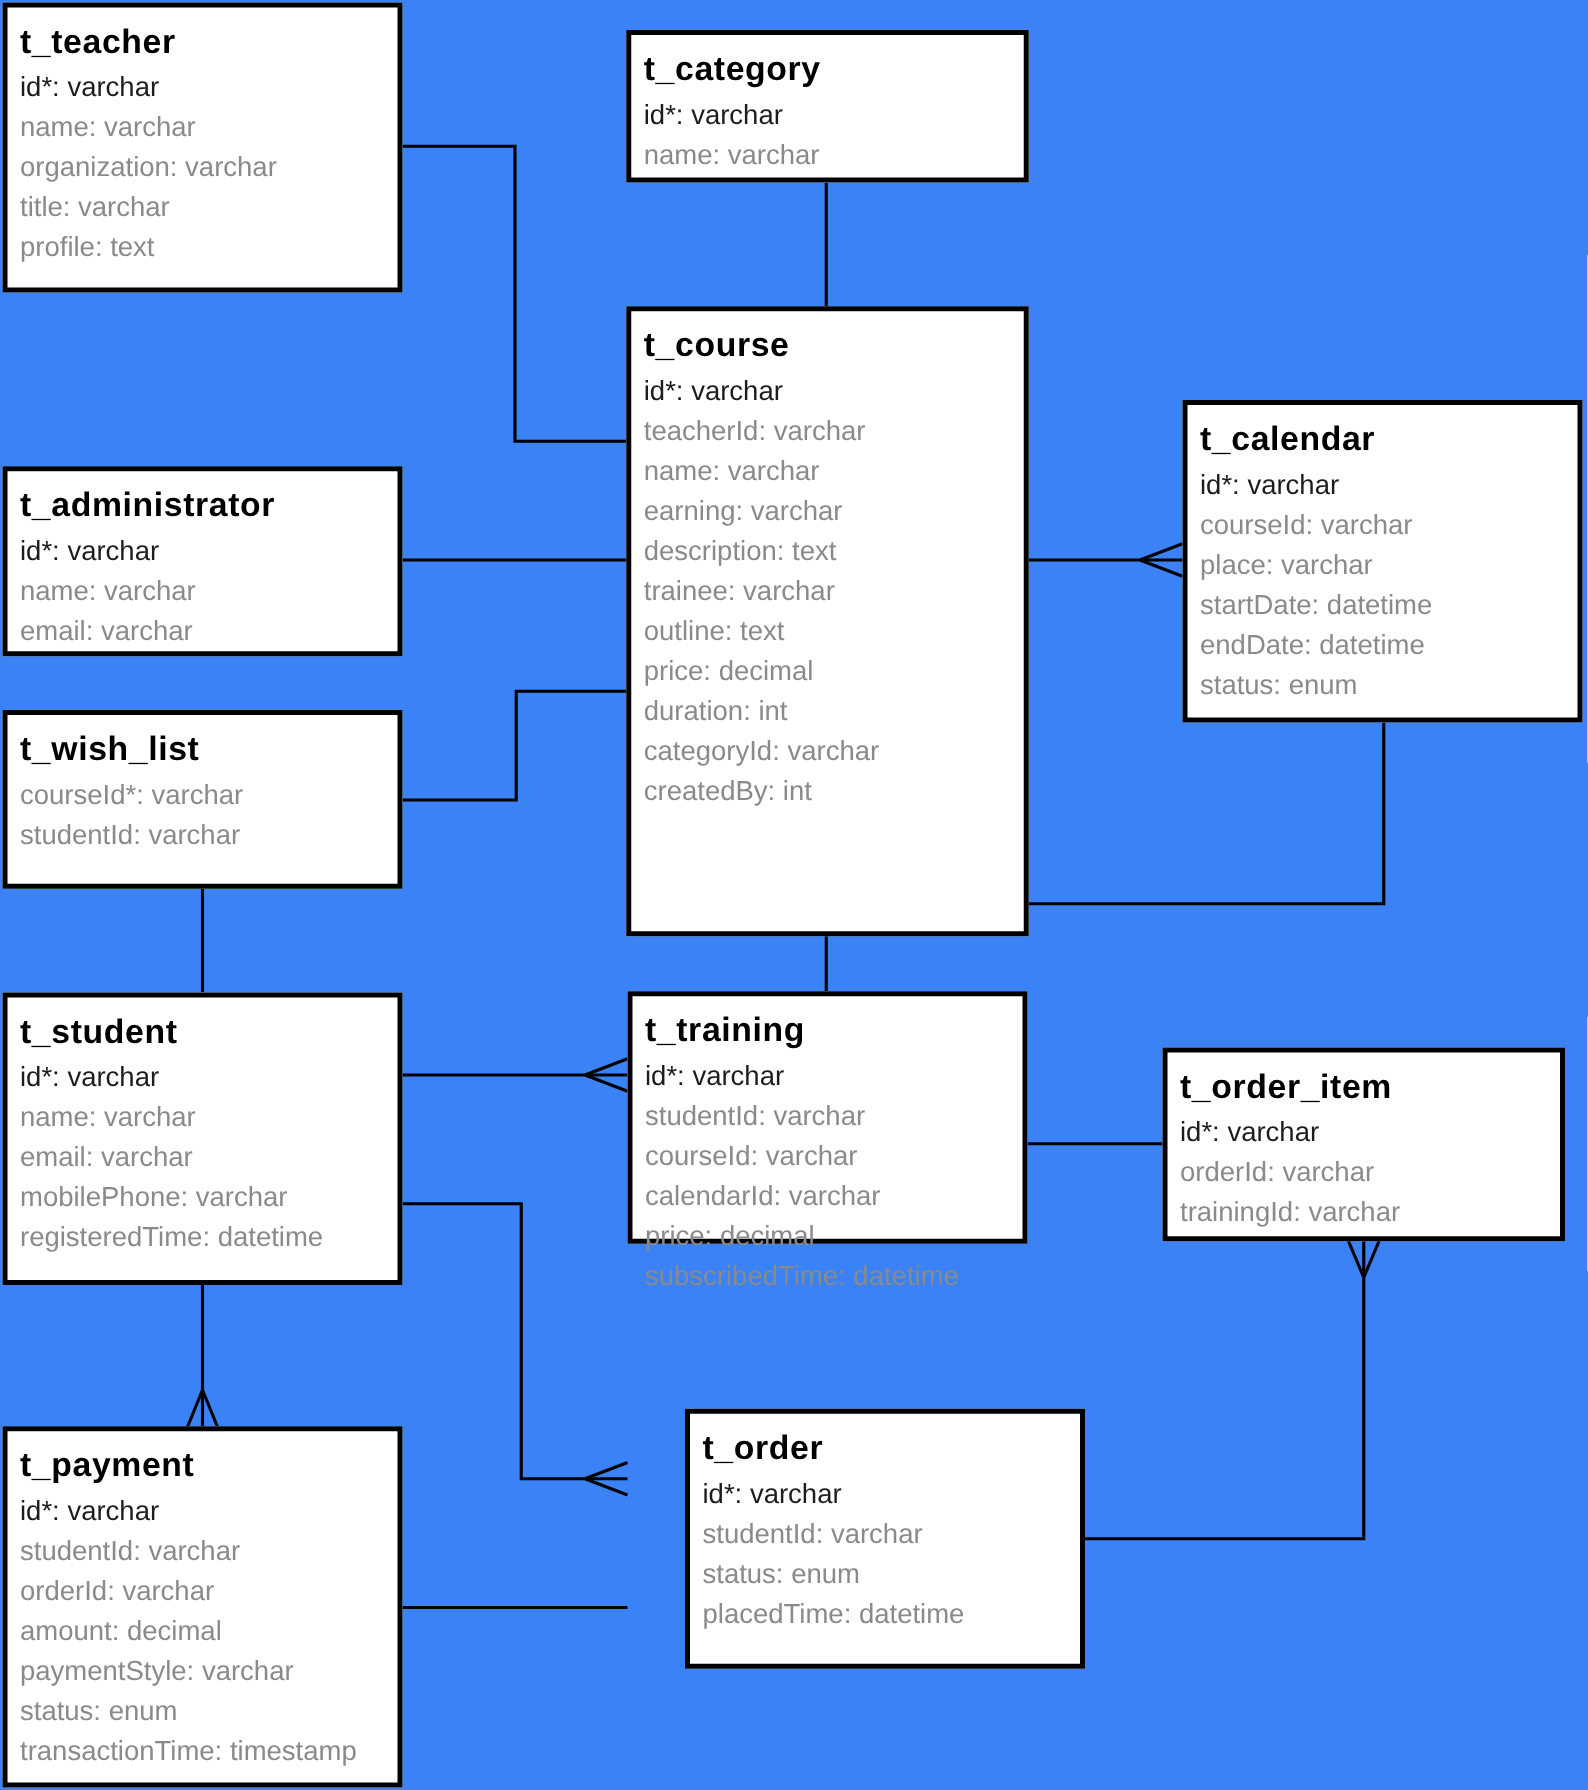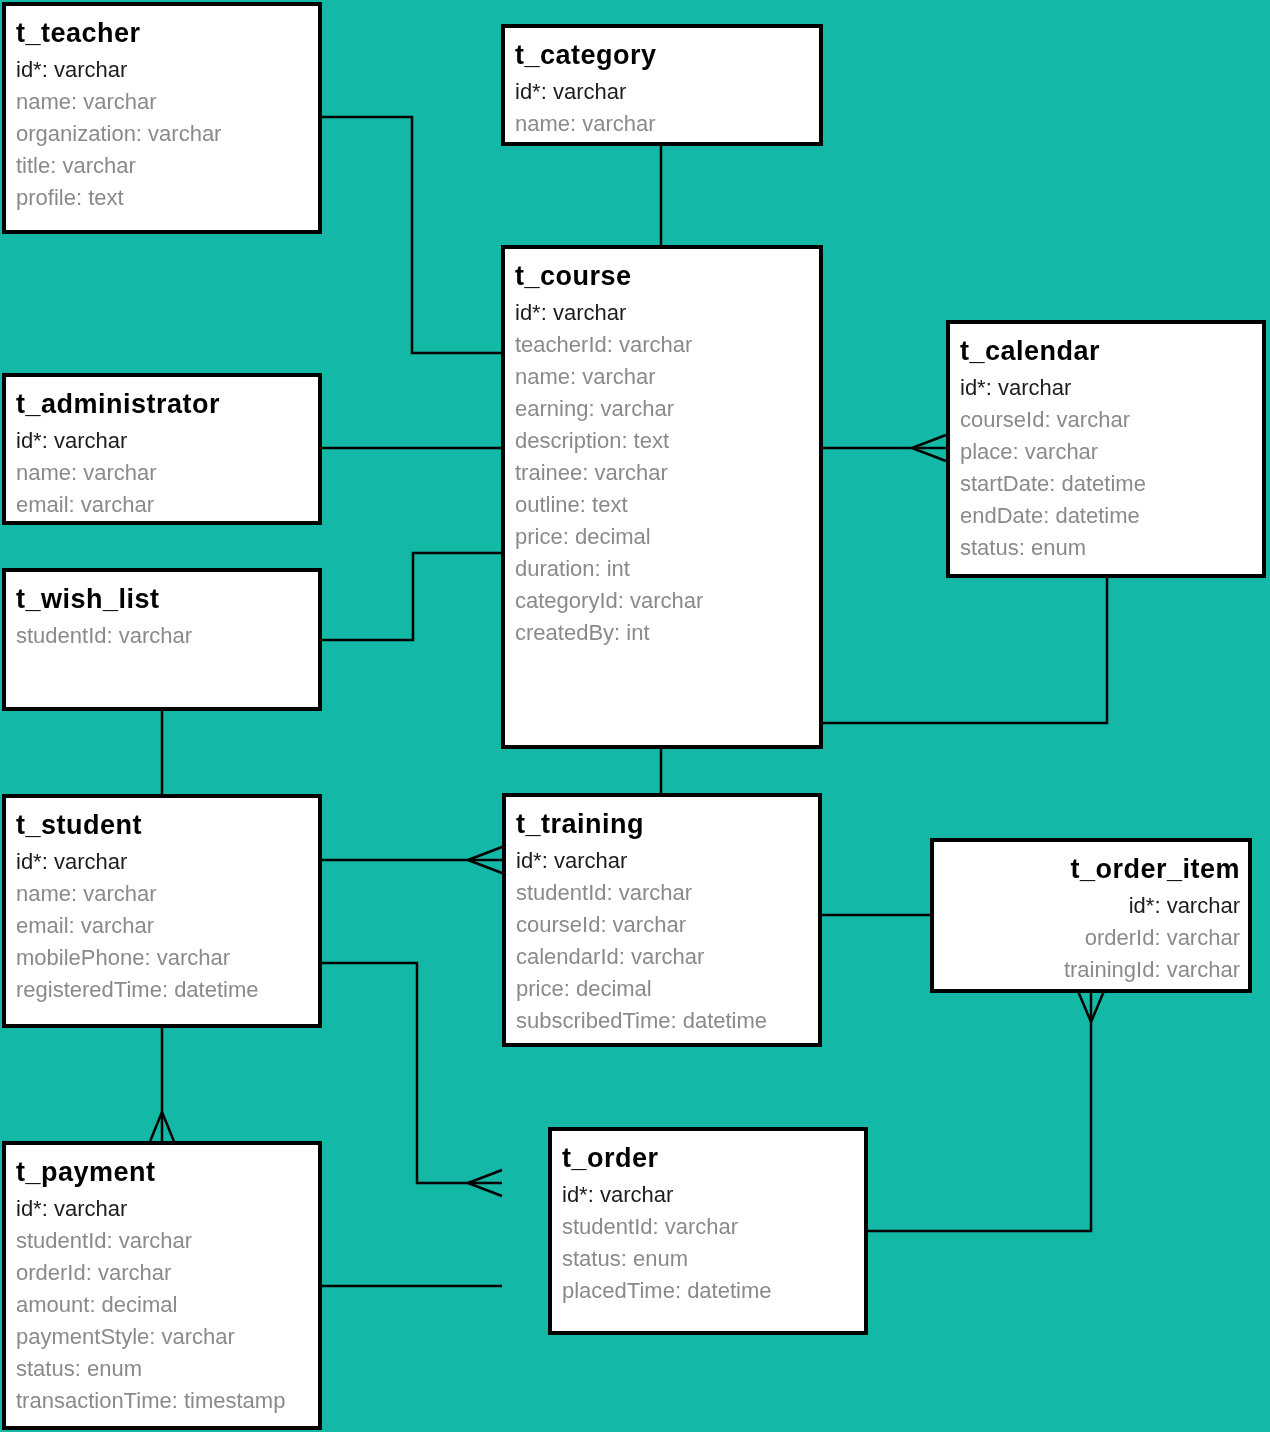--- a/index.html
+++ b/index.html
@@ -1,16 +1,16 @@
 <!DOCTYPE html>
 <html><head>
 <meta charset="utf-8">
 <style>
   html,body{margin:0;padding:0;background:#ffffff;}
-  #canvas{position:relative;width:1270px;height:1432px;background:#14b8a6;
+  #canvas{position:relative;width:1270px;height:1432px;background:#3b82f6;
           font-family:"Liberation Sans",sans-serif;overflow:hidden;}
   #wires{position:absolute;left:0;top:0;z-index:0;}
   .entity{position:absolute;background:#ffffff;border:4px solid #000000;
           box-sizing:border-box;padding:10px 8px 0 10px;z-index:1;}
   .entity-title{font-weight:bold;font-size:27px;line-height:34px;color:#000000;
           margin-bottom:4px;letter-spacing:.5px;white-space:nowrap;}
   .field{font-size:22px;line-height:32px;color:#8a8a8a;white-space:nowrap;}
   .field.strong{color:#1c1c1c;}
 </style>
 </head>
@@ -92,48 +92,49 @@
         <div class="field">place: varchar</div>
         <div class="field">startDate: datetime</div>
         <div class="field">endDate: datetime</div>
         <div class="field">status: enum</div>
       </div>
   </div>
 
   <div class="entity" style="left:2px;top:568px;width:320px;height:143px;">
     <div class="entity-title">t_wish_list</div>
     <div class="entity-fields">
+        <div class="field">courseId*: varchar</div>
         <div class="field">studentId: varchar</div>
       </div>
   </div>
 
   <div class="entity" style="left:2px;top:794px;width:320px;height:234px;">
     <div class="entity-title">t_student</div>
     <div class="entity-fields">
         <div class="field strong">id*: varchar</div>
         <div class="field">name: varchar</div>
         <div class="field">email: varchar</div>
         <div class="field">mobilePhone: varchar</div>
         <div class="field">registeredTime: datetime</div>
       </div>
   </div>
 
-  <div class="entity" style="left:502px;top:793px;width:320px;height:254px;">
+  <div class="entity" style="left:502px;top:793px;width:320px;height:202px;">
     <div class="entity-title">t_training</div>
     <div class="entity-fields">
         <div class="field strong">id*: varchar</div>
         <div class="field">studentId: varchar</div>
         <div class="field">courseId: varchar</div>
         <div class="field">calendarId: varchar</div>
         <div class="field">price: decimal</div>
         <div class="field">subscribedTime: datetime</div>
       </div>
   </div>
 
-  <div class="entity" style="left:930px;top:838px;width:322px;height:155px;text-align:right;">
+  <div class="entity" style="left:930px;top:838px;width:322px;height:155px;">
     <div class="entity-title">t_order_item</div>
     <div class="entity-fields">
         <div class="field strong">id*: varchar</div>
         <div class="field">orderId: varchar</div>
         <div class="field">trainingId: varchar</div>
       </div>
   </div>
 
   <div class="entity" style="left:2px;top:1141px;width:320px;height:289px;">
     <div class="entity-title">t_payment</div>

